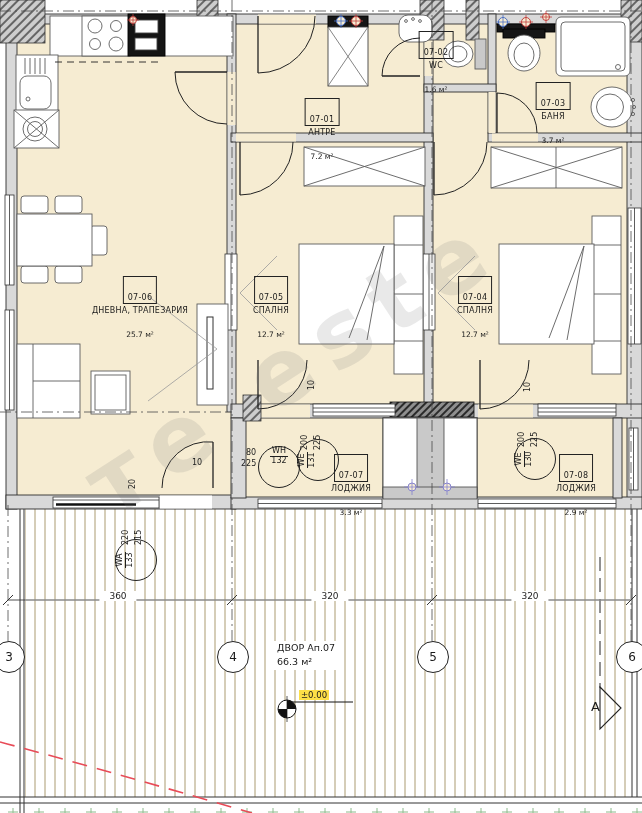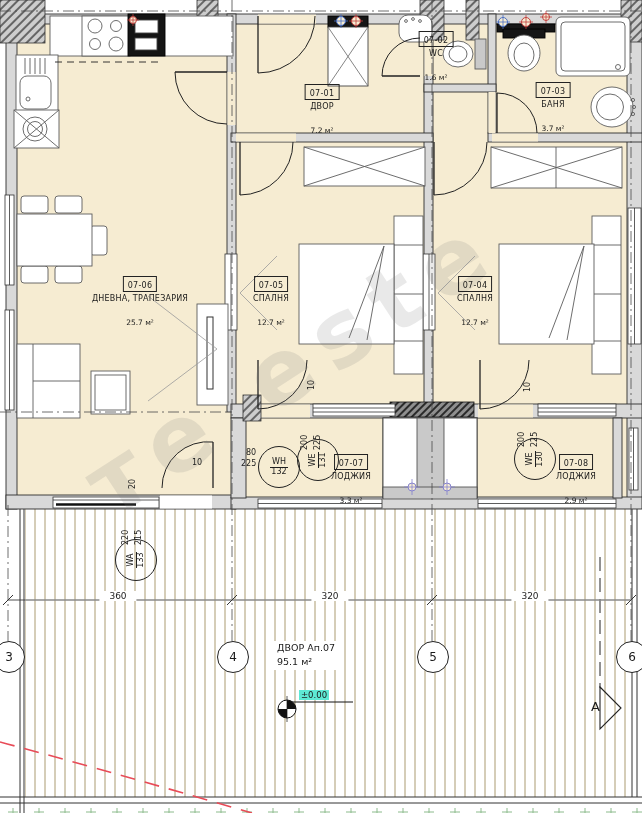--- a/index.html
+++ b/index.html
@@ -1,36 +1,36 @@
 <!DOCTYPE html>
 <html><head>
 <meta charset="utf-8">
 <style>
   html,body{margin:0;padding:0;background:#fff}
   #plan{position:relative;width:642px;height:813px;background:#fff;overflow:hidden;
         font-family:"DejaVu Sans",sans-serif;color:#1a1a1a}
   #plan svg{position:absolute;left:0;top:0}
   .lbl{position:absolute;display:flex;flex-direction:column;align-items:center;
        transform:translateX(-50%);text-align:center;line-height:1.15;white-space:nowrap}
-  .lbl .id{border:1px solid #222;padding:4px 4px 1px;font-size:8px;margin-bottom:2px;letter-spacing:.3px}
+  .lbl .id{border:1px solid #222;padding:16px 4px 1px;font-size:8px;margin-bottom:2px;letter-spacing:.3px}
   .lbl .nm{font-size:8px;letter-spacing:.2px}
   .lbl .ar{font-size:7.5px;margin-top:16px}
   .omark{position:absolute;width:40px;height:40px;border:1px solid #222;border-radius:50%;
-         display:flex;flex-direction:column;align-items:center;justify-content:center;
+         display:flex;flex-direction:column;align-items:center;justify-content:flex-start;
          font-size:8px;line-height:1.1;background:transparent}
   .omark .cd{border-bottom:1px solid #222;padding:0 2px}
   .omark.rot{transform:rotate(-90deg)}
   .dim{position:absolute;font-size:8px;color:#222;white-space:nowrap}
   .dimv{transform:rotate(-90deg);transform-origin:left top}
   .gdim{position:absolute;font-size:9px;color:#222;background:#fff;padding:0 10px;transform:translateX(-50%)}
   .bubble{position:absolute;width:30px;height:30px;border:1.3px solid #222;border-radius:50%;
           background:#fff;display:flex;align-items:center;justify-content:center;font-size:12px}
   .yardlbl{position:absolute;transform:translateX(-50%);text-align:left;font-size:9.5px;
            background:#fff;padding:0 3px;line-height:1.5}
-  .elev{position:absolute;font-size:8.5px;background:#5eead4;padding:0 2px}
+  .elev{position:absolute;font-size:8.5px;background:#fde047;padding:0 2px}
   .seclbl{position:absolute;font-size:13px}
   .wm{position:absolute;left:95px;top:440px;transform:rotate(-33deg);transform-origin:left center;
       font-size:92px;font-weight:bold;letter-spacing:14px;color:rgba(125,125,125,.17);white-space:nowrap}
 </style>
 </head>
 <body>
 
 <div id="plan">
 
 <svg width="642" height="813" viewBox="0 0 642 813">
@@ -332,23 +332,23 @@
         </g>
     <g>
           <circle cx="447" cy="487" r="4" stroke="#8583cf"></circle>
           <path d="M439 487 H455 M447 479 V495" stroke="#8583cf" fill="none" stroke-width="0.8"></path>
         </g>
   </g>
 </svg>
 
 <div class="wm">те este</div>
 
-<div class="lbl" style="left:322px;top:84px">
+<div class="lbl" style="left:322px;top:98px">
   <span class="id">07-01</span>
-  <span class="nm">ДВОР</span>
+  <span class="nm">АНТРЕ</span>
   <span class="ar">7.2 м²</span>
 </div>
 <div class="lbl" style="left:436px;top:31px">
   <span class="id">07-02</span>
   <span class="nm">WC</span>
   <span class="ar">1.6 м²</span>
 </div>
 <div class="lbl" style="left:553px;top:82px">
   <span class="id">07-03</span>
   <span class="nm">БАНЯ</span>
@@ -417,17 +417,17 @@
 
 <div class="bubble" style="left:-7px;top:641px">3</div>
 <div class="bubble" style="left:217px;top:641px">4</div>
 <div class="bubble" style="left:417px;top:641px">5</div>
 <div class="bubble" style="left:616px;top:641px">6</div>
 
 <div class="seclbl" style="left:591px;top:699px">А</div>
 
 <div class="yardlbl" style="left:306px;top:641px">
   <div>ДВОР Ап.07</div>
-  <div>95.1 м²</div>
+  <div>66.3 м²</div>
 </div>
 <div class="elev" style="left:299px;top:690px">±0.00</div>
 
 </div>
 
 </body></html>

